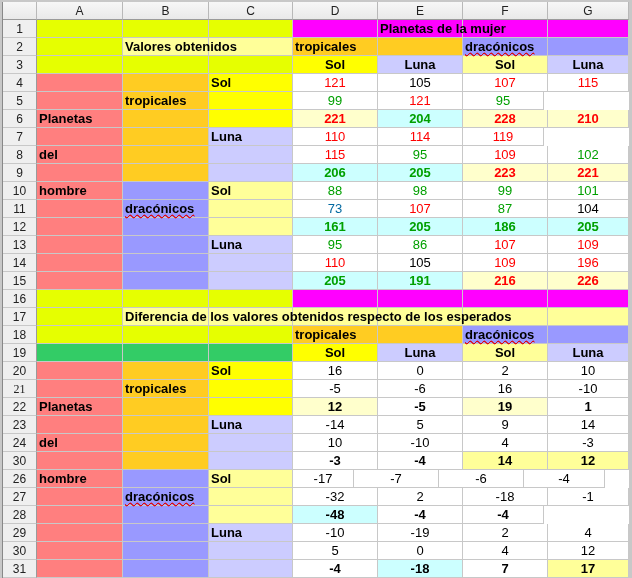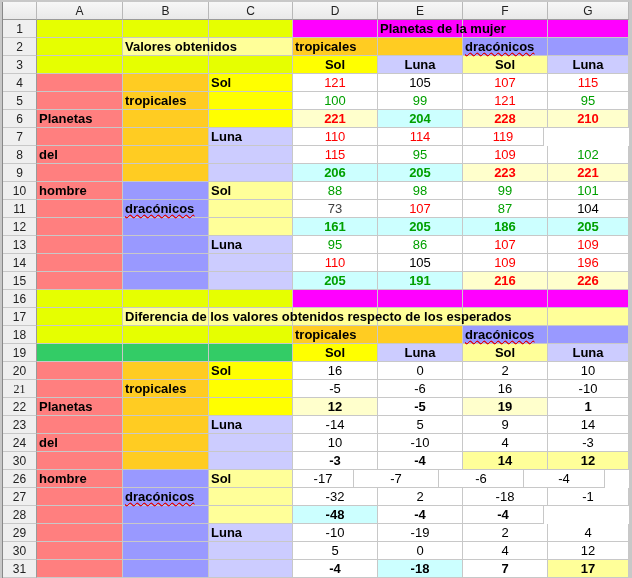--- a/index.html
+++ b/index.html
@@ -73,21 +73,20 @@
         <div class="cell c red" style="width: 85px; height: 18px; line-height: 18px; background: rgb(255, 255, 255); color: rgb(255, 0, 0);"><span>121</span></div>
         <div class="cell c blk" style="width: 85px; height: 18px; line-height: 18px; background: rgb(255, 255, 255);"><span>105</span></div>
         <div class="cell c red" style="width: 85px; height: 18px; line-height: 18px; background: rgb(255, 255, 255); color: rgb(255, 0, 0);"><span>107</span></div>
         <div class="cell c red" style="width: 81px; height: 18px; line-height: 18px; background: rgb(255, 255, 255); color: rgb(255, 0, 0);"><span>115</span></div>
       </div>
       <div class="grid-row" style="top: 90px; height: 18px;">
         <div class="rowhdr" style="height: 18px; line-height: 18px;">5</div>
         <div class="cell b l" style="width: 86px; height: 18px; line-height: 18px; background: rgb(255, 127, 127);"></div>
         <div class="cell b l" style="width: 86px; height: 18px; line-height: 18px; background: rgb(255, 204, 34);"><span>tropicales</span></div>
         <div class="cell b l" style="width: 84px; height: 18px; line-height: 18px; background: rgb(255, 255, 0);"></div>
-        <div class="cell c grn" style="width: 85px; height: 18px; line-height: 18px; background: rgb(255, 255, 255); color: rgb(0, 160, 0);"><span>100</span></div>
         <div class="cell c grn" style="width: 85px; height: 18px; line-height: 18px; background: rgb(255, 255, 255); color: rgb(0, 160, 0);"><span>99</span></div>
         <div class="cell c red" style="width: 85px; height: 18px; line-height: 18px; background: rgb(255, 255, 255); color: rgb(255, 0, 0);"><span>121</span></div>
         <div class="cell c grn" style="width: 81px; height: 18px; line-height: 18px; background: rgb(255, 255, 255); color: rgb(0, 160, 0);"><span>95</span></div>
       </div>
       <div class="grid-row" style="top: 108px; height: 18px;">
         <div class="rowhdr" style="height: 18px; line-height: 18px;">6</div>
         <div class="cell b l" style="width: 86px; height: 18px; line-height: 18px; background: rgb(255, 127, 127);"><span>Planetas</span></div>
         <div class="cell b l" style="width: 86px; height: 18px; line-height: 18px; background: rgb(255, 204, 34);"></div>
         <div class="cell b l" style="width: 84px; height: 18px; line-height: 18px; background: rgb(255, 255, 0);"></div>
         <div class="cell c b red" style="width: 85px; height: 18px; line-height: 18px; background: rgb(255, 255, 204); color: rgb(255, 0, 0);"><span>221</span></div>
@@ -132,21 +131,21 @@
         <div class="cell c grn" style="width: 85px; height: 18px; line-height: 18px; background: rgb(255, 255, 255); color: rgb(0, 160, 0);"><span>88</span></div>
         <div class="cell c grn" style="width: 85px; height: 18px; line-height: 18px; background: rgb(255, 255, 255); color: rgb(0, 160, 0);"><span>98</span></div>
         <div class="cell c grn" style="width: 85px; height: 18px; line-height: 18px; background: rgb(255, 255, 255); color: rgb(0, 160, 0);"><span>99</span></div>
         <div class="cell c grn" style="width: 81px; height: 18px; line-height: 18px; background: rgb(255, 255, 255); color: rgb(0, 160, 0);"><span>101</span></div>
       </div>
       <div class="grid-row" style="top: 198px; height: 18px;">
         <div class="rowhdr" style="height: 18px; line-height: 18px;">11</div>
         <div class="cell b l" style="width: 86px; height: 18px; line-height: 18px; background: rgb(255, 127, 127);"></div>
         <div class="cell b l wavy" style="width: 86px; height: 18px; line-height: 18px; background: rgb(153, 153, 255);"><span class="wavy">dracónicos</span></div>
         <div class="cell b l" style="width: 84px; height: 18px; line-height: 18px; background: rgb(255, 255, 153);"></div>
-        <div class="cell c grn" style="width: 85px; height: 18px; line-height: 18px; background: rgb(255, 255, 255); color: #404040;"><span>73</span></div>
+        <div class="cell c grn" style="width: 85px; height: 18px; line-height: 18px; background: rgb(255, 255, 255); color: #0369a1;"><span>73</span></div>
         <div class="cell c red" style="width: 85px; height: 18px; line-height: 18px; background: rgb(255, 255, 255); color: rgb(255, 0, 0);"><span>107</span></div>
         <div class="cell c grn" style="width: 85px; height: 18px; line-height: 18px; background: rgb(255, 255, 255); color: rgb(0, 160, 0);"><span>87</span></div>
         <div class="cell c blk" style="width: 81px; height: 18px; line-height: 18px; background: rgb(255, 255, 255);"><span>104</span></div>
       </div>
       <div class="grid-row" style="top: 216px; height: 18px;">
         <div class="rowhdr" style="height: 18px; line-height: 18px;">12</div>
         <div class="cell b l" style="width: 86px; height: 18px; line-height: 18px; background: rgb(255, 127, 127);"></div>
         <div class="cell b l" style="width: 86px; height: 18px; line-height: 18px; background: rgb(153, 153, 255);"></div>
         <div class="cell b l" style="width: 84px; height: 18px; line-height: 18px; background: rgb(255, 255, 153);"></div>
         <div class="cell c b grn" style="width: 85px; height: 18px; line-height: 18px; background: rgb(204, 255, 255); color: rgb(0, 160, 0);"><span>161</span></div>

